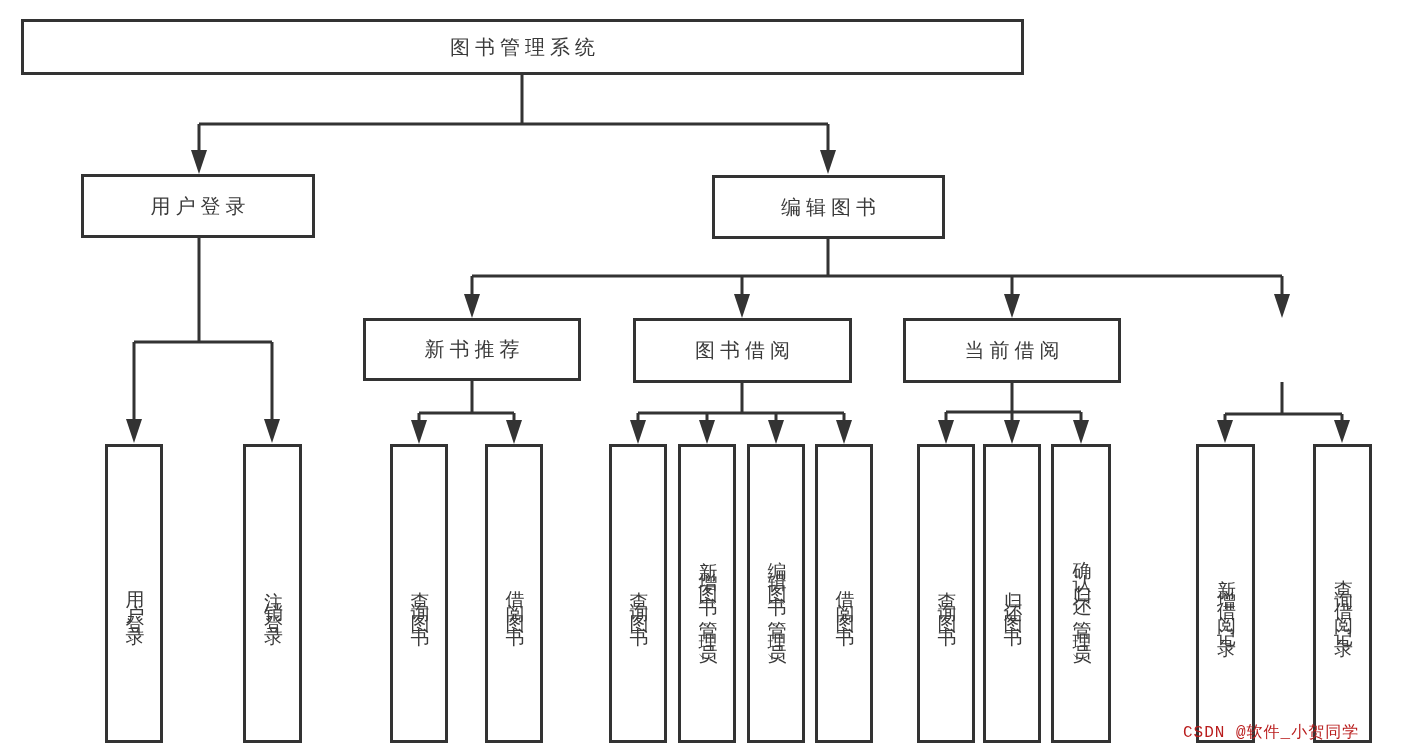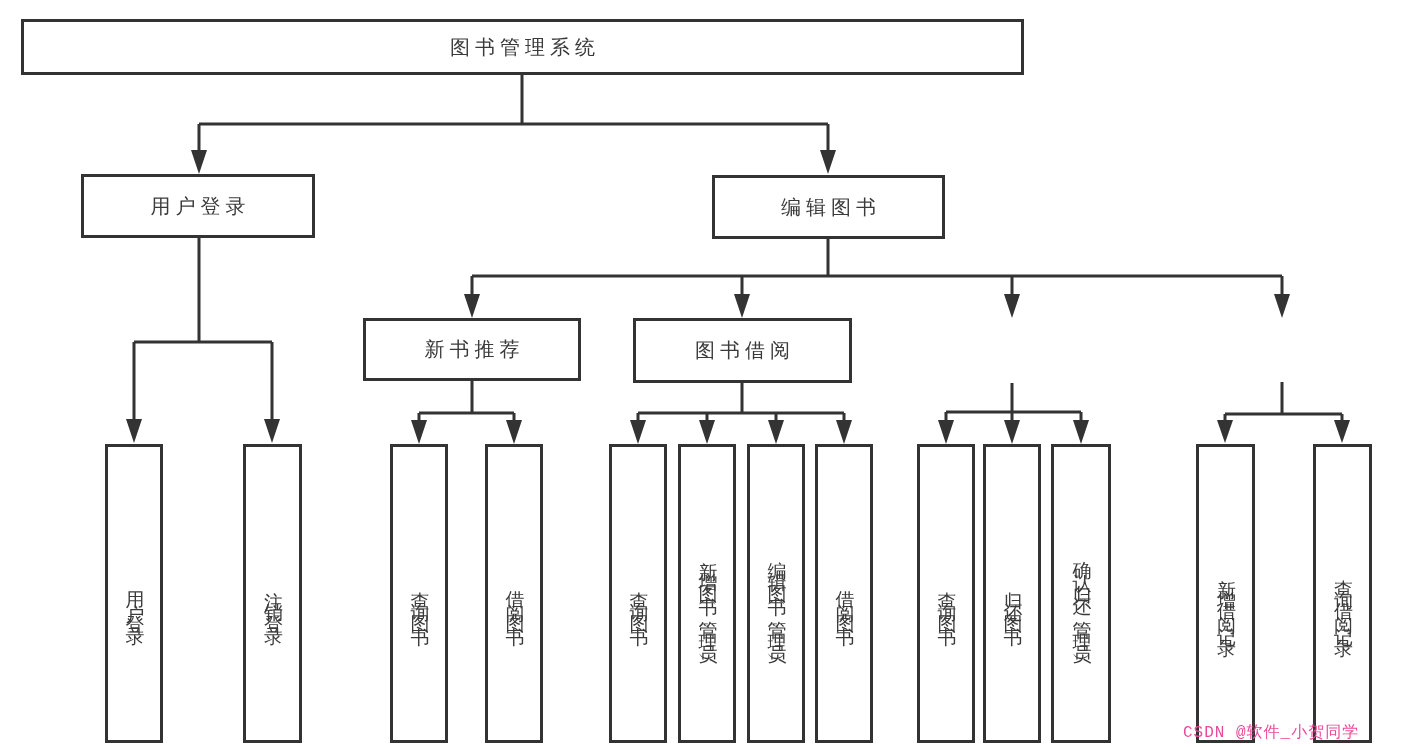--- a/index.html
+++ b/index.html
@@ -36,21 +36,21 @@
     font-size:19px;
     letter-spacing:12px;
     padding-top:12px;
   }
   .watermark{
     position:absolute;
     left:1183px;
     top:716px;
     width:222px;
     font-size:16px;
-    color:#ec4899;
+    color:#b91c1c;
     white-space:nowrap;
     letter-spacing:1px;
   }
 </style>
 </head>
 <body>
 
 <div class="canvas">
 
   <svg class="edges" width="1405" height="747" viewBox="0 0 1405 747">
@@ -96,20 +96,23 @@
   <div class="node h" style="left:712px;top:169px;width:233px;height:64px">
     <span class="lbl">编辑图书</span>
   </div>
 
   <div class="node h" style="left:363px;top:312px;width:218px;height:63px">
     <span class="lbl">新书推荐</span>
   </div>
   <div class="node h" style="left:633px;top:312px;width:219px;height:65px">
     <span class="lbl">图书借阅</span>
   </div>
+  <div class="node h" style="left:903px;top:312px;width:218px;height:65px">
+    <span class="lbl">当前借阅</span>
+  </div>
 
   <div class="node v" style="left:105px;top:438px;width:58px;height:299px">
     <span class="lbl">用户登录</span>
   </div>
   <div class="node v" style="left:243px;top:438px;width:59px;height:299px">
     <span class="lbl">注销登录</span>
   </div>
 
   <div class="node v" style="left:390px;top:438px;width:58px;height:299px">
     <span class="lbl">查询图书</span>

